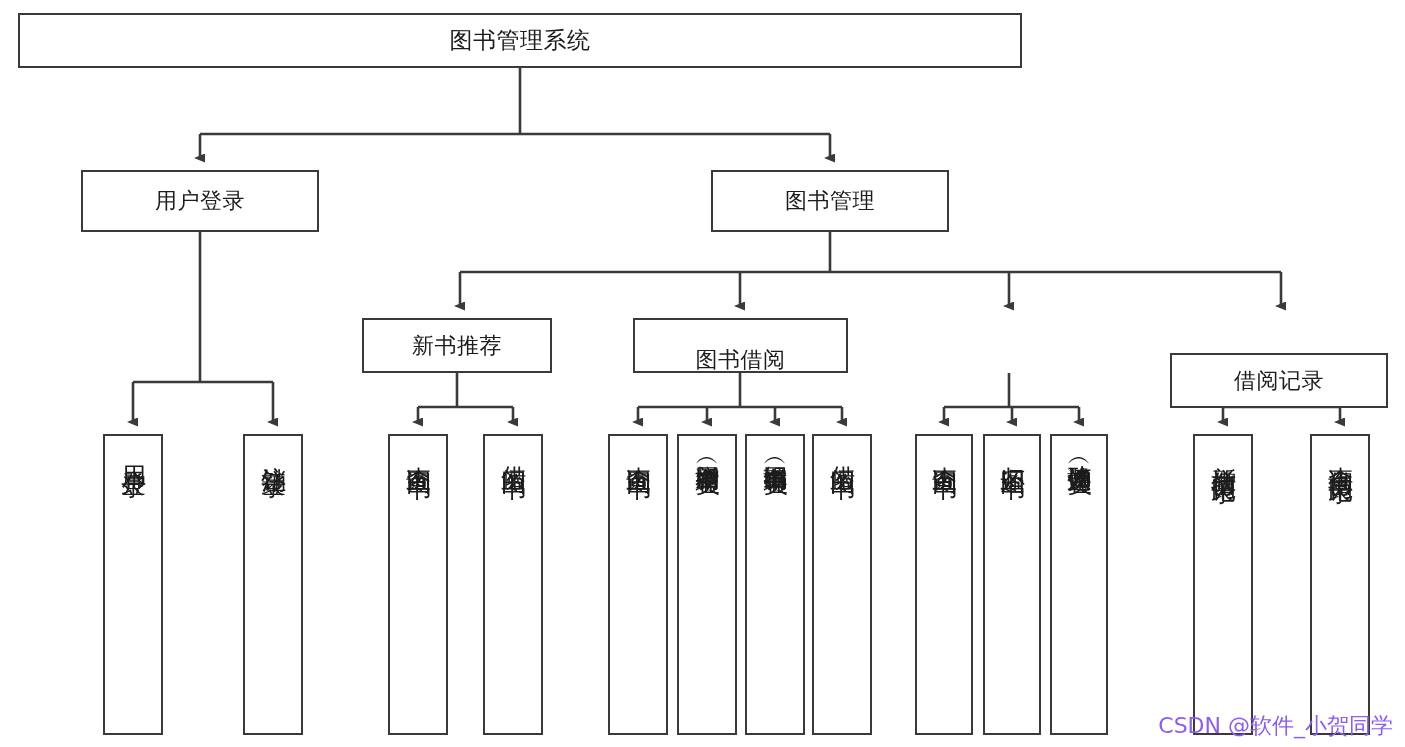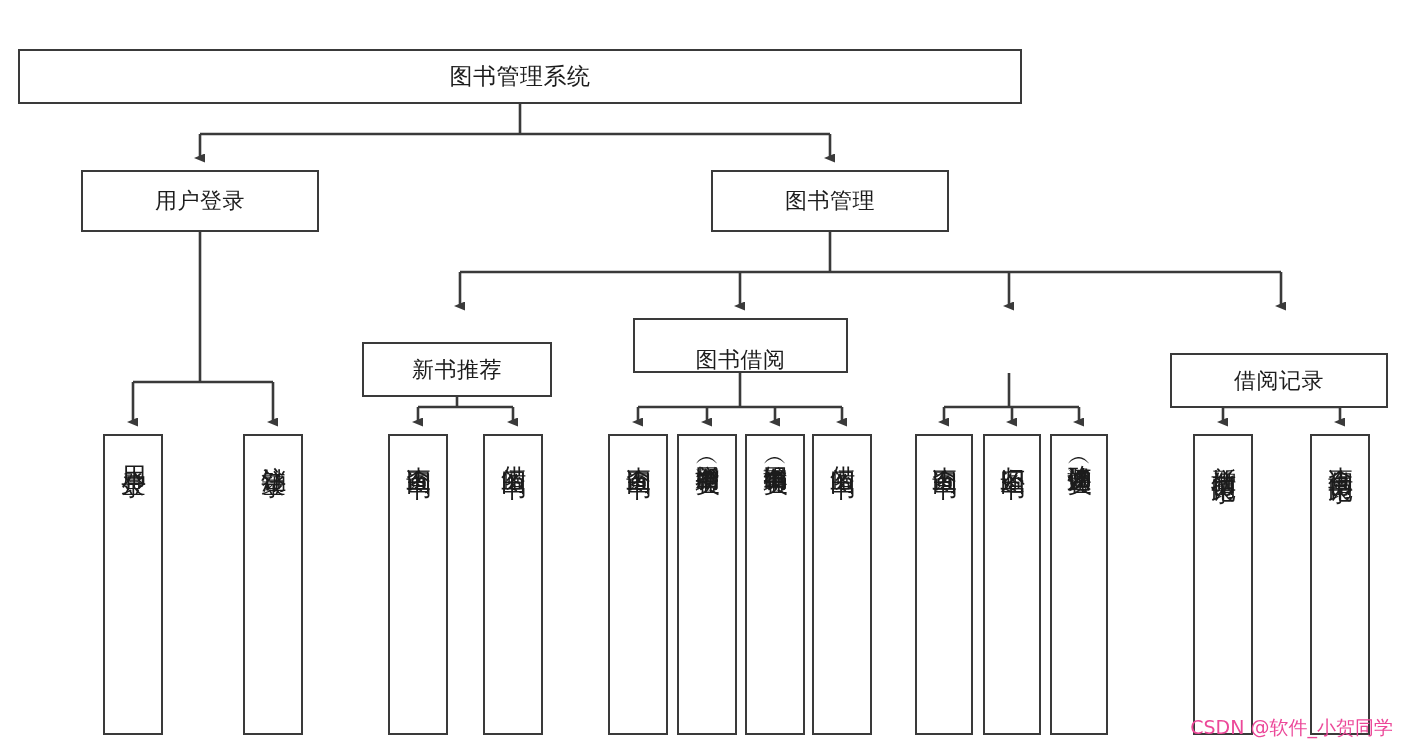--- a/index.html
+++ b/index.html
@@ -39,21 +39,20 @@
     line-height: 1.0;
     white-space: nowrap;
     text-align: center;
   }
   .node.horizontal .node-label {
     font-size: 22px;
     letter-spacing: 0.5px;
   }
   .node.root {
     border-width: 2px;
-    margin-top: 36px;
   }
   .node.root .node-label {
     font-size: 23px;
   }
   .node.vertical {
     align-items: flex-start;
     justify-content: center;
     padding-top: 10px;
   }
   .node.vertical .node-label {
@@ -65,22 +64,22 @@
     white-space: nowrap;
   }
   .node.vertical.long .node-label {
     font-size: 24px;
     letter-spacing: 1px;
   }
   #watermark {
     position: absolute;
     right: 12px;
     bottom: 6px;
-    font-size: 19px;
-    color: #ec4899;
+    font-size: 22px;
+    color: #8b5cf6;
     z-index: 5;
     white-space: nowrap;
     font-family: "DejaVu Sans", "Liberation Sans", sans-serif;
   }
 </style>
 </head>
 <body>
 
 <div id="diagram-root">
 
@@ -150,21 +149,21 @@
     <span class="node-label">图书管理系统</span>
   </div>
 
   <div class="node horizontal" style="left:81px; top:170px; width:238px; height:62px;">
     <span class="node-label">用户登录</span>
   </div>
   <div class="node horizontal" style="left:711px; top:170px; width:238px; height:62px;align-items:center;">
     <span class="node-label">图书管理</span>
   </div>
 
-  <div class="node horizontal" style="left:362px; top:318px; width:190px; height:55px;margin-top:24px;">
+  <div class="node horizontal" style="left:362px; top:318px; width:190px; height:55px;">
     <span class="node-label">新书推荐</span>
   </div>
   <div class="node horizontal" style="left:633px; top:318px; width:215px; height:55px;align-items:flex-end;">
     <span class="node-label">图书借阅</span>
   </div>
   <div class="node horizontal" style="left:1170px; top:318px; width:218px; height:55px;margin-top:35px;">
     <span class="node-label">借阅记录</span>
   </div>
 
   <div class="node vertical" style="left:103px; top:434px; width:60px; height:301px;">

